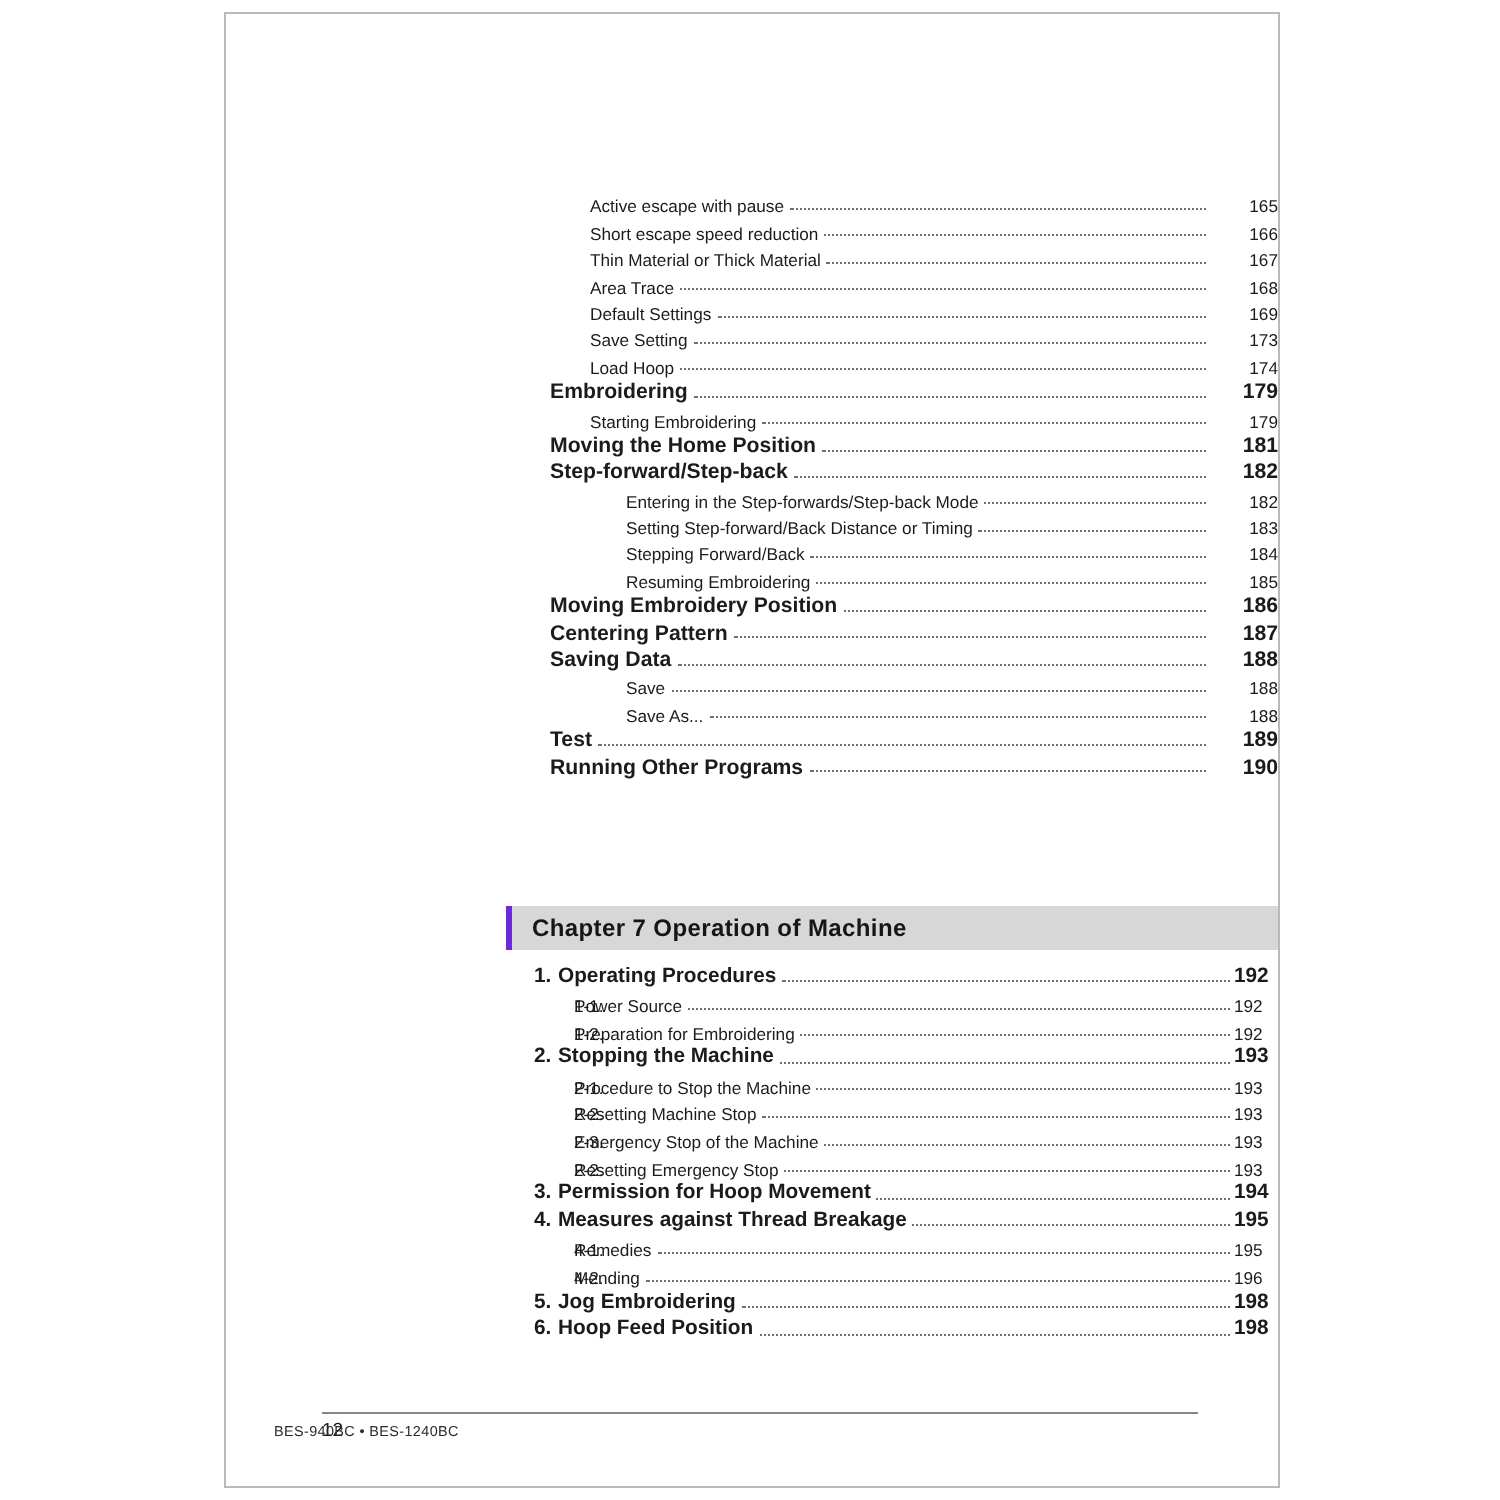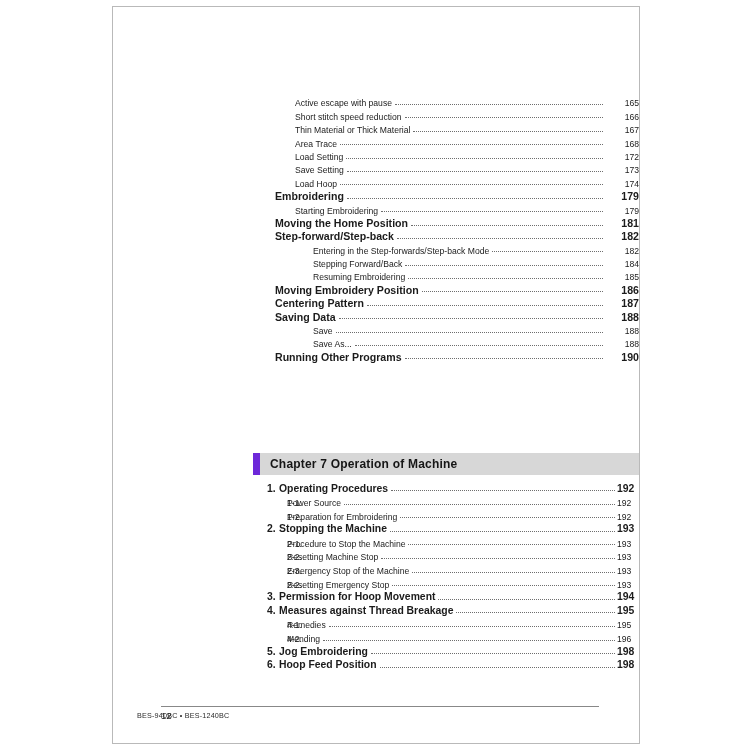--- a/index.html
+++ b/index.html
@@ -86,21 +86,21 @@
   .lvl-main .pg { font-weight: bold; }
 
   
   .chapter-bar {
     position: absolute;
     left: 116px;
     top: 432px;
     width: 386px;
     height: 22px;
     background: #d7d7d7;
-    border-left: 7px solid #6d28d9;
+    border-left: 3px solid #6d28d9;
     box-sizing: border-box;
   }
   .chapter-bar .ctext {
     position: absolute;
     left: 10px;
     top: 4px;
     font-size: 12px;
     font-weight: bold;
     color: #161616;
     letter-spacing: 0.2px;
@@ -194,38 +194,38 @@
   <div class="sheet">
     <div class="sheet-inner">
 
       <div class="toc" id="toc-top">
           <div class="row lvl-sub">
             <span class="label">Active escape with pause</span>
             <span class="dots"></span>
             <span class="pg">165</span>
           </div>
           <div class="row lvl-sub">
-            <span class="label">Short stitch speed reduction</span>
+            <span class="label">Short escape speed reduction</span>
             <span class="dots"></span>
             <span class="pg">166</span>
           </div>
           <div class="row lvl-sub">
             <span class="label">Thin Material or Thick Material</span>
             <span class="dots"></span>
             <span class="pg">167</span>
           </div>
           <div class="row lvl-sub">
             <span class="label">Area Trace</span>
             <span class="dots"></span>
             <span class="pg">168</span>
           </div>
           <div class="row lvl-sub">
-            <span class="label">Load Setting</span>
-            <span class="dots"></span>
-            <span class="pg">172</span>
+            <span class="label">Default Settings</span>
+            <span class="dots"></span>
+            <span class="pg">169</span>
           </div>
           <div class="row lvl-sub">
             <span class="label">Save Setting</span>
             <span class="dots"></span>
             <span class="pg">173</span>
           </div>
           <div class="row lvl-sub">
             <span class="label">Load Hoop</span>
             <span class="dots"></span>
             <span class="pg">174</span>
@@ -249,20 +249,25 @@
             <span class="label">Step-forward/Step-back</span>
             <span class="dots"></span>
             <span class="pg">182</span>
           </div>
           <div class="row lvl-sub2">
             <span class="label">Entering in the Step-forwards/Step-back Mode</span>
             <span class="dots"></span>
             <span class="pg">182</span>
           </div>
           <div class="row lvl-sub2">
+            <span class="label">Setting Step-forward/Back Distance or Timing</span>
+            <span class="dots"></span>
+            <span class="pg">183</span>
+          </div>
+          <div class="row lvl-sub2">
             <span class="label">Stepping Forward/Back</span>
             <span class="dots"></span>
             <span class="pg">184</span>
           </div>
           <div class="row lvl-sub2">
             <span class="label">Resuming Embroidering</span>
             <span class="dots"></span>
             <span class="pg">185</span>
           </div>
           <div class="row lvl-main">
@@ -282,20 +287,25 @@
           </div>
           <div class="row lvl-sub2">
             <span class="label">Save</span>
             <span class="dots"></span>
             <span class="pg">188</span>
           </div>
           <div class="row lvl-sub2">
             <span class="label">Save As...</span>
             <span class="dots"></span>
             <span class="pg">188</span>
+          </div>
+          <div class="row lvl-main">
+            <span class="label">Test</span>
+            <span class="dots"></span>
+            <span class="pg">189</span>
           </div>
           <div class="row lvl-main">
             <span class="label">Running Other Programs</span>
             <span class="dots"></span>
             <span class="pg">190</span>
           </div>
         </div>
 
       <div class="chapter-bar">
         <span class="ctext">Chapter 7  Operation of Machine</span>

